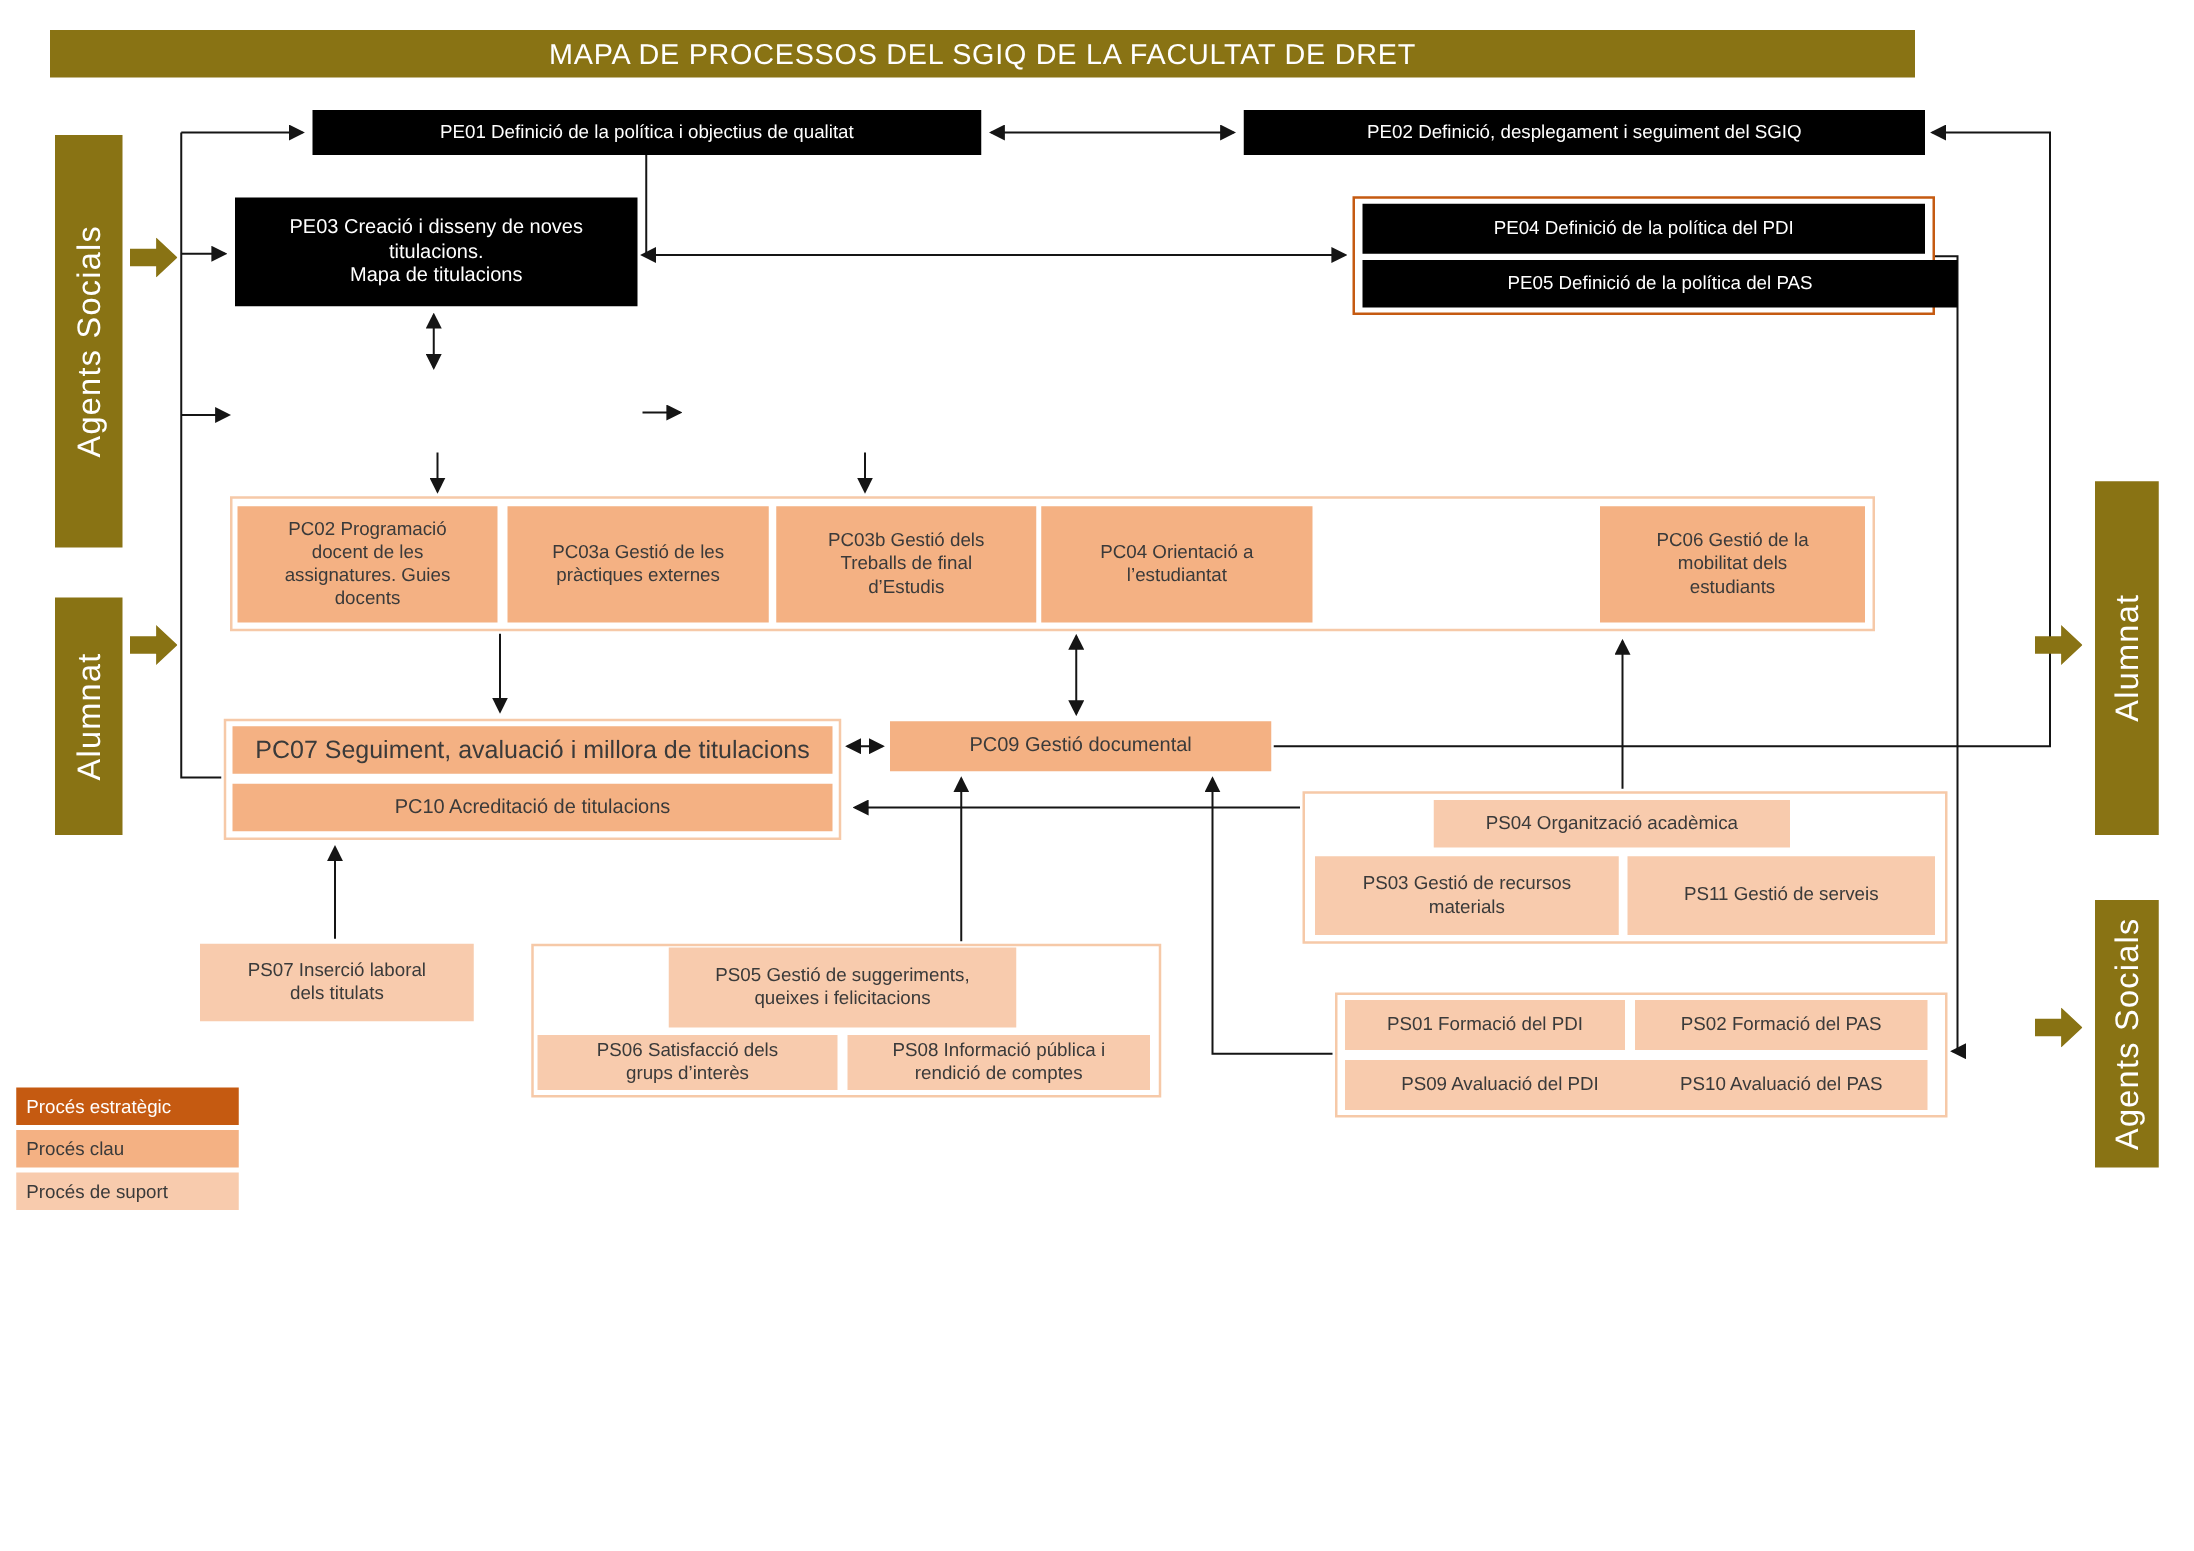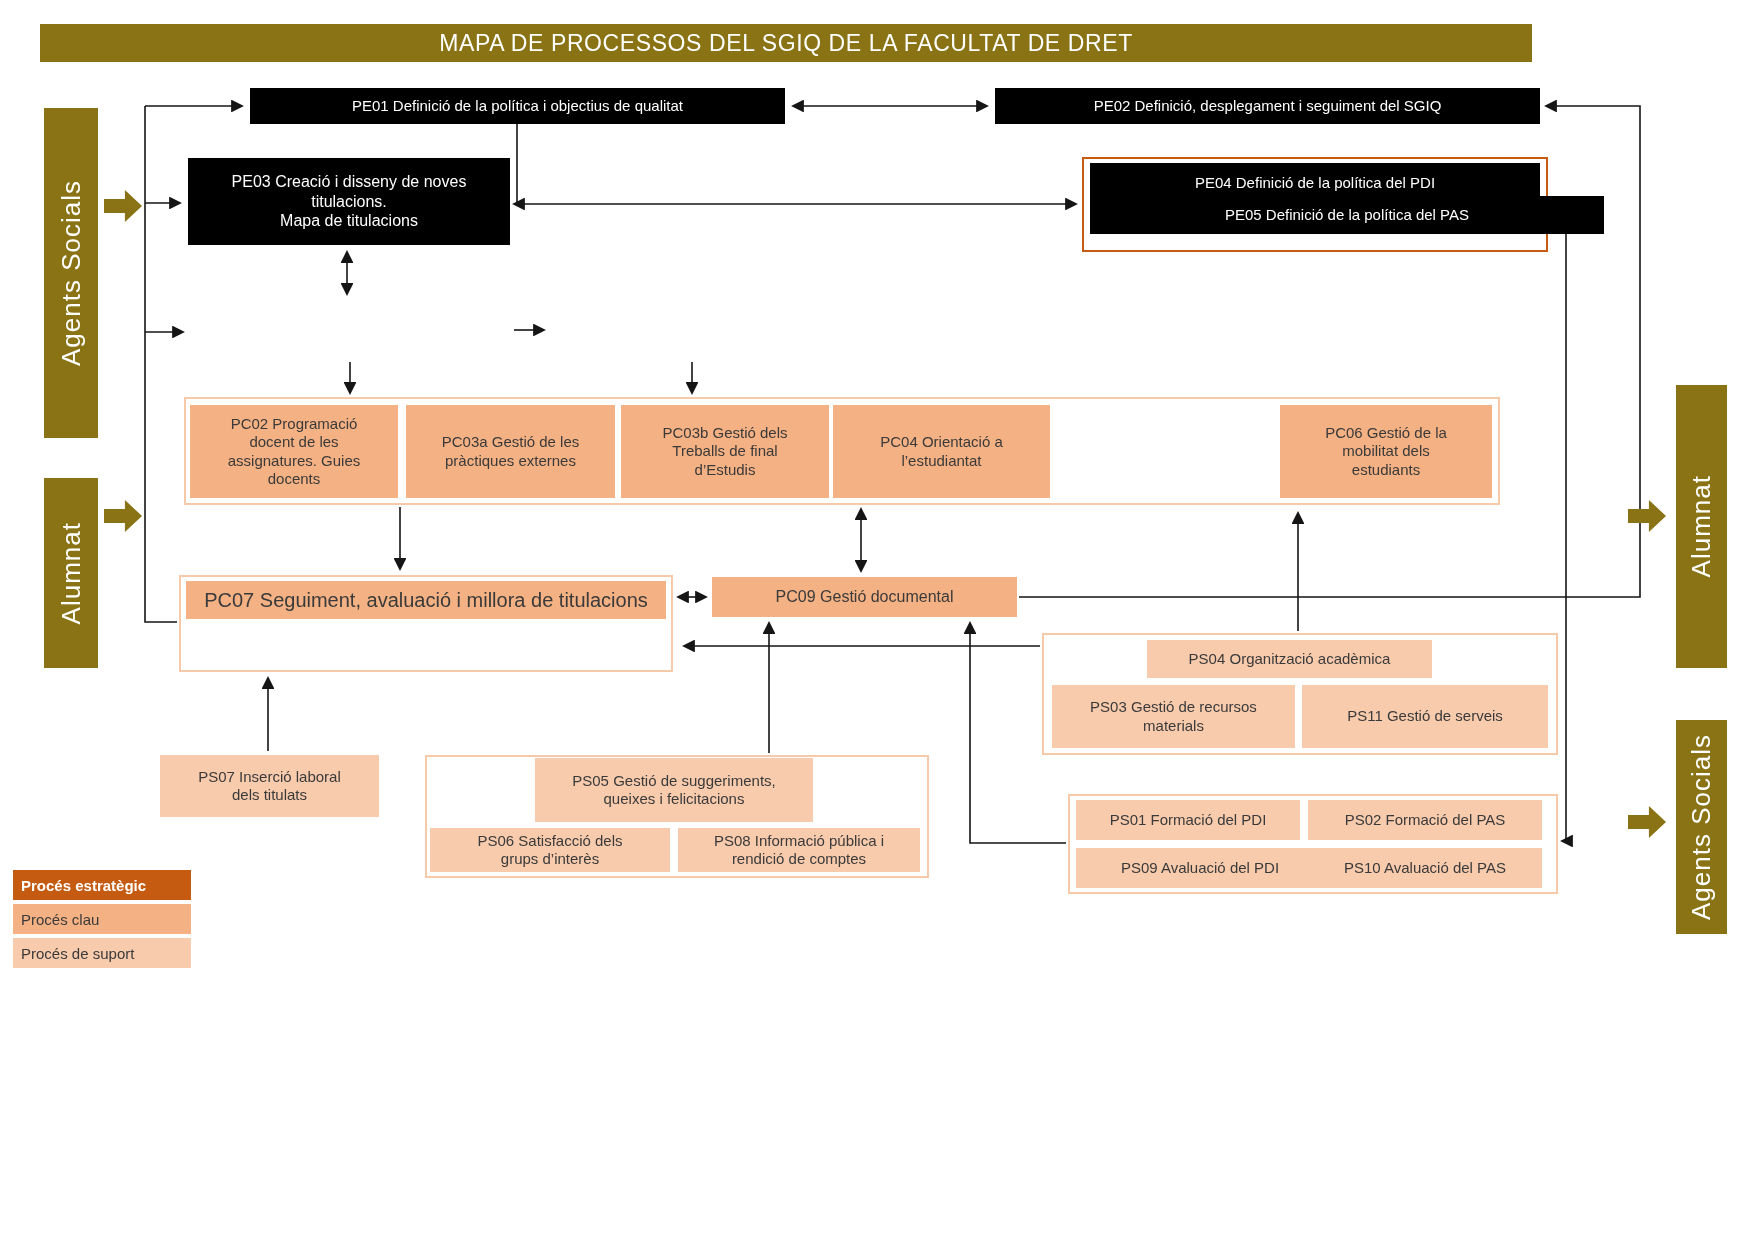--- a/index.html
+++ b/index.html
@@ -30,21 +30,21 @@
   }
   .vbar span{writing-mode:vertical-rl;transform:rotate(180deg);font-size:26px;letter-spacing:1px;}
   .olive-arrow{
     position:absolute;z-index:2;background:#897314;
     clip-path:polygon(0 28%,55% 28%,55% 0,100% 50%,55% 100%,55% 72%,0 72%);
   }
   .legend-item{
     position:absolute;z-index:2;display:flex;align-items:center;
     padding-left:8px;font-size:15px;color:#3a3a3a;box-sizing:border-box;
   }
-  .legend-item.strategic{background:#C55A11;color:#fff;font-weight:bold;}
+  .legend-item.strategic{background:#C55A11;color:#fff;font-weight:normal;}
   .legend-item.clau{background:#F4B183;}
   .legend-item.suport{background:#F8CBAD;}
 </style>
 </head>
 <body>
 
 <div class="canvas">
 
   <svg class="connectors" width="1755" height="1241">
     <defs>
@@ -96,41 +96,42 @@
   <div class="olive-arrow" style="left:1628px;top:806px;width:38px;height:32px"></div>
 
   <div class="box pe" style="left:250px;top:88px;width:535px;height:36px">PE01 Definició de la política i objectius de qualitat</div>
   <div class="box pe" style="left:995px;top:88px;width:545px;height:36px">PE02 Definició, desplegament i seguiment del SGIQ</div>
   <div class="box pe" style="left:188px;top:158px;width:322px;height:87px;font-size:16px">PE03 Creació i disseny de noves
 titulacions.
 Mapa de titulacions</div>
 
   <div class="group dark" style="left:1082px;top:157px;width:466px;height:95px"></div>
   <div class="box pe" style="left:1090px;top:163px;width:450px;height:40px">PE04 Definició de la política del PDI</div>
-  <div class="box pe" style="left:1090px;top:196px;width:514px;height:38px">PE05 Definició de la política del PAS</div>
+  <div class="box pe" style="left:1090px;top:208px;width:476px;height:38px">PE05 Definició de la política del PAS</div>
 
 
   <div class="group" style="left:184px;top:397px;width:1316px;height:108px"></div>
   <div class="box pc" style="left:190px;top:405px;width:208px;height:93px">PC02 Programació
 docent de les
 assignatures. Guies
 docents</div>
   <div class="box pc" style="left:406px;top:405px;width:209px;height:93px">PC03a Gestió de les
 pràctiques externes</div>
   <div class="box pc" style="left:621px;top:405px;width:208px;height:93px">PC03b Gestió dels
 Treballs de final
 d’Estudis</div>
   <div class="box pc" style="left:833px;top:405px;width:217px;height:93px">PC04 Orientació a
 l’estudiantat</div>
   <div class="box pc" style="left:1280px;top:405px;width:212px;height:93px">PC06 Gestió de la
 mobilitat dels
 estudiants</div>
 
   <div class="group" style="left:179px;top:575px;width:494px;height:97px"></div>
   <div class="box pc" style="left:186px;top:581px;width:480px;height:38px;font-size:20px">PC07 Seguiment, avaluació i millora de titulacions</div>
+  <div class="box pc" style="left:186px;top:627px;width:480px;height:38px;font-size:16px">PC10 Acreditació de titulacions</div>
 
   <div class="box pc" style="left:712px;top:577px;width:305px;height:40px;font-size:16px">PC09 Gestió documental</div>
 
   <div class="group" style="left:1042px;top:633px;width:516px;height:122px"></div>
   <div class="box ps" style="left:1147px;top:640px;width:285px;height:38px">PS04 Organització acadèmica</div>
   <div class="box ps" style="left:1052px;top:685px;width:243px;height:63px">PS03 Gestió de recursos
 materials</div>
   <div class="box ps" style="left:1302px;top:685px;width:246px;height:63px">PS11 Gestió de serveis</div>
 
   <div class="box ps" style="left:160px;top:755px;width:219px;height:62px">PS07 Inserció laboral

